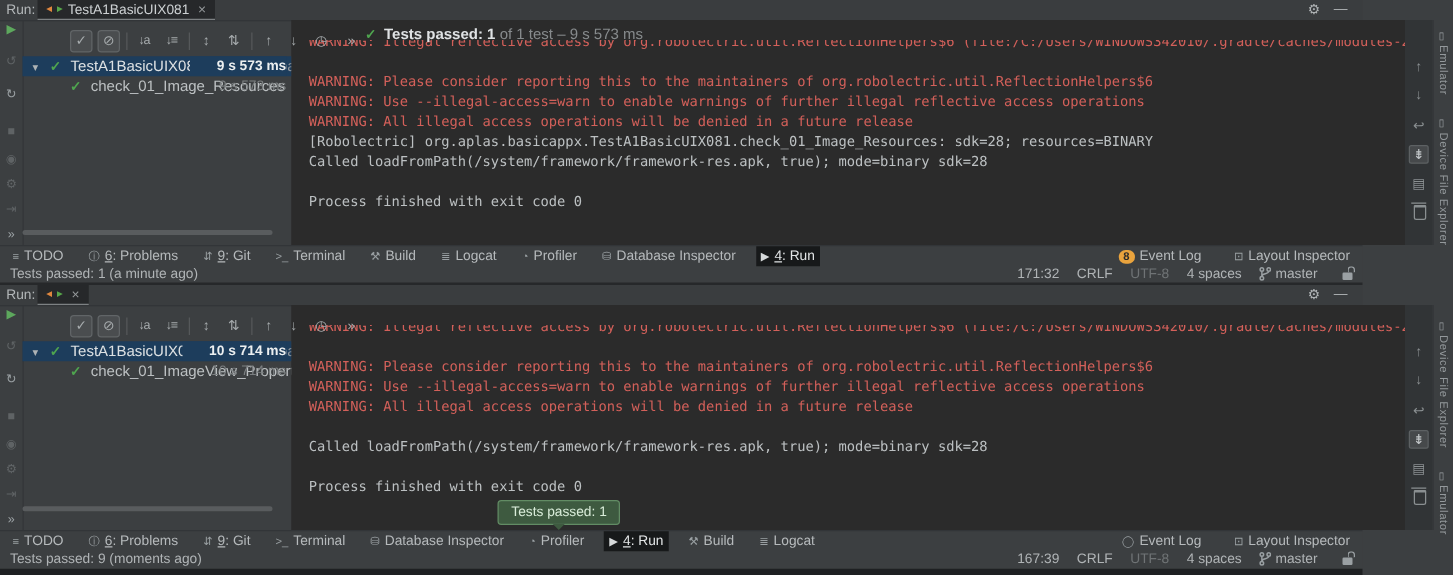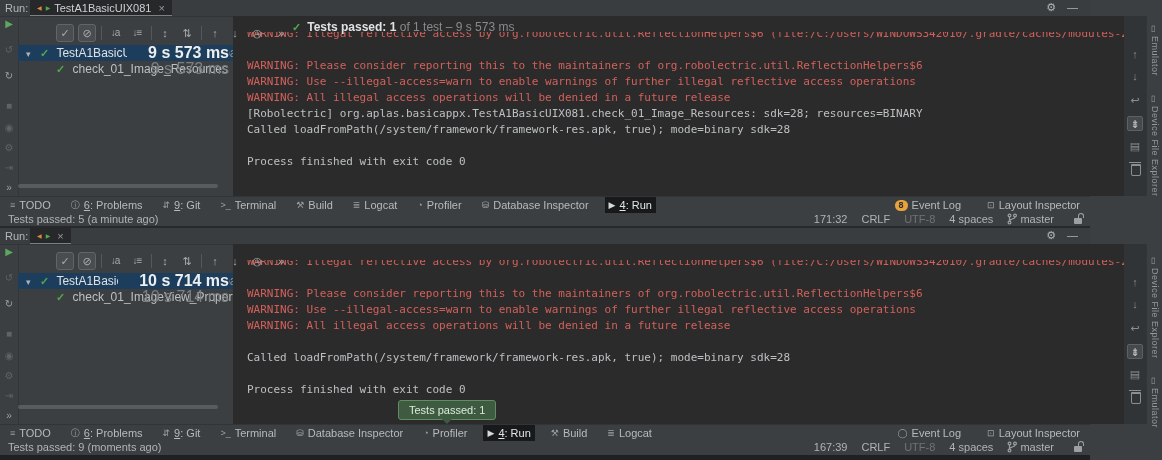--- a/index.html
+++ b/index.html
@@ -28,21 +28,21 @@
   .tsep{position:absolute;top:10px;width:1px;height:14px;background:#55585a;z-index:3}
   .small{font-size:10px;letter-spacing:-1px}
   
   .tree{position:absolute;left:18px;top:0;width:215px;height:180px}
   .trow{position:absolute;left:0;width:215px;height:16px;line-height:16px;font-size:12px;color:#bcc0c2;white-space:nowrap;overflow:hidden}
   .trow.sel{background:#1d3d5c;color:#dde1e3}
   .chk{color:#4fa54f;font-weight:bold;font-size:11px}
   .chev{color:#aeb3b5;font-size:9px}
   .tname{margin-left:4px}
   .tpkg{color:#8f959b;margin-left:4px}
-  .ttime{position:absolute;right:4px;top:0;font-size:16px;color:#7c8082;background:inherit;padding-left:21px}
+  .ttime{position:absolute;right:4px;top:0;font-size:11px;color:#7c8082;background:inherit;padding-left:21px}
   .sel .ttime{color:#eceff0;font-weight:bold}
   .hscroll{position:absolute;left:18px;top:168px;width:200px;height:4px;background:#595c5e;border-radius:2px;z-index:4}
   
   .console{position:absolute;left:233px;top:0;width:891px;height:180px;background:#2b2b2b;overflow:hidden}
   .cline{position:absolute;left:14px;white-space:pre;font-family:"DejaVu Sans Mono","Liberation Mono",monospace;font-size:11px;line-height:16px}
   .warn{color:#d3605a}
   .plain{color:#bcc0c2}
   .clipwrap{position:absolute;left:0;top:16px;height:10px;width:891px;overflow:hidden}
   .clipline{margin-top:-6px;padding-left:14px;white-space:pre;font-family:"DejaVu Sans Mono","Liberation Mono",monospace;font-size:11px;line-height:16px;color:#d3605a}
   .summary{position:absolute;top:4px;left:292px;font-size:12px;color:#878b8d;white-space:nowrap;z-index:3}
@@ -212,21 +212,21 @@
           <span>Event Log</span>
         </span>
       <span class="tw">
           <span class="twi">⊡</span>
           <span>Layout Inspector</span>
         </span>
     </span>
   </div>
 
   <div class="statusbar">
-    <span>Tests passed: 5 (a minute ago)</span>
+    <span>Tests passed: 1 (a minute ago)</span>
     <span class="sbright">
       <span>171:32</span>
       <span>CRLF</span>
       <span class="dim2">UTF-8</span>
       <span>4 spaces</span>
       <span class="tw" style="padding:0;gap:3px">
           <svg class="branch" width="10" height="12" viewBox="0 0 10 12">
             <g fill="none" stroke="#9aa0a3" stroke-width="1.2">
               <circle cx="2.5" cy="2.5" r="1.4"></circle>
               <circle cx="8" cy="2.5" r="1.4"></circle>

